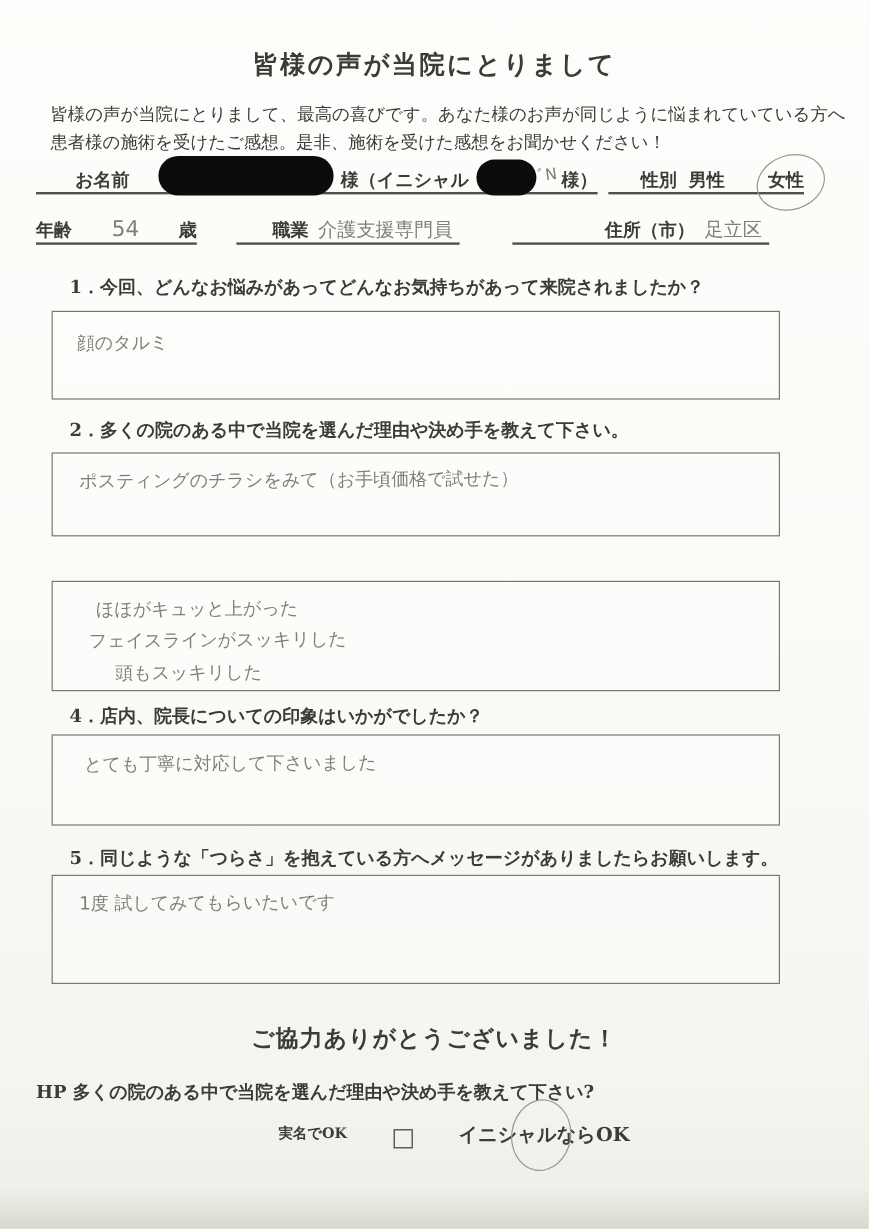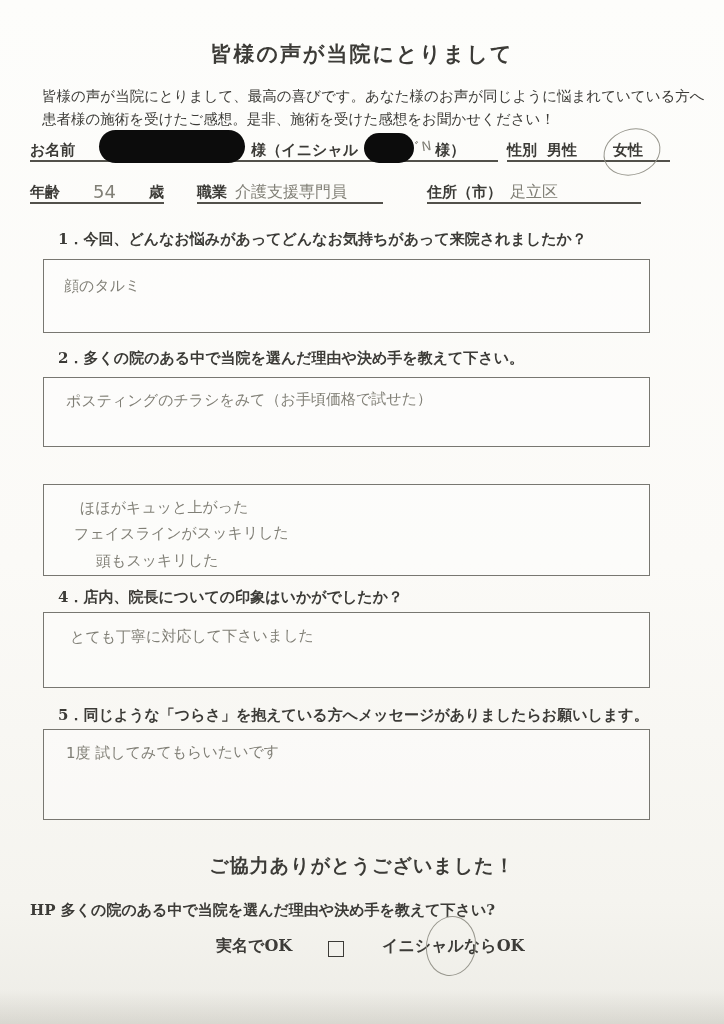--- a/index.html
+++ b/index.html
@@ -16,21 +16,21 @@
   }
   .title{
     position:absolute;top:40px;left:0;width:100%;text-align:center;
     font-size:21px;font-weight:bold;letter-spacing:2px;
   }
   .intro{
     position:absolute;top:85px;left:30px;width:676px;
     font-size:14.5px;font-weight:normal;line-height:1.6;margin-left:12px;
   }
   .intro span{display:block;}
-  .seg{border-bottom:2px solid #52514b;box-sizing:border-box;}
+  .seg{border-bottom:2px solid #52514b;box-sizing:border-box;justify-content:flex-end;}
   
   .name-seg{
     position:absolute;top:130px;left:30px;width:468px;height:32px;
     display:flex;align-items:flex-end;font-size:15px;font-weight:bold;
   }
   .gender-seg{
     position:absolute;top:130px;left:507px;width:163px;height:32px;
     display:flex;align-items:flex-end;font-size:15px;font-weight:bold;
   }
   .redact{background:#0c0c0c;display:inline-block;}
@@ -72,21 +72,21 @@
   .q3-box .ans-line:nth-child(1){margin-left:36px;}
   .q3-box .ans-line:nth-child(2){margin-left:30px;}
   .q3-box .ans-line:nth-child(3){margin-left:52px;}
   .ans-line{transform:rotate(-0.4deg);}
   
   .thanks{
     position:absolute;top:853px;left:0;width:100%;text-align:center;
     font-size:19px;font-weight:bold;letter-spacing:1px;
   }
   .publish-q{position:absolute;top:901px;left:30px;font-size:15px;font-weight:bold;}
-  .opt-realname{position:absolute;top:936px;left:216px;font-size:16px;font-weight:bold;}
+  .opt-realname{position:absolute;top:936px;left:232px;font-size:12px;font-weight:bold;}
   .consent-checkbox{
     position:absolute;top:941px;left:328px;width:14px;height:14px;
     border:1.6px solid #3c3b37;background:transparent;
   }
   .opt-initial-wrap{position:absolute;top:936px;left:382px;font-size:16px;font-weight:bold;}
   .circle-initial{left:44px;top:-20px;width:48px;height:58px;transform:rotate(9deg);}
 </style>
 </head>
 <body>
 

